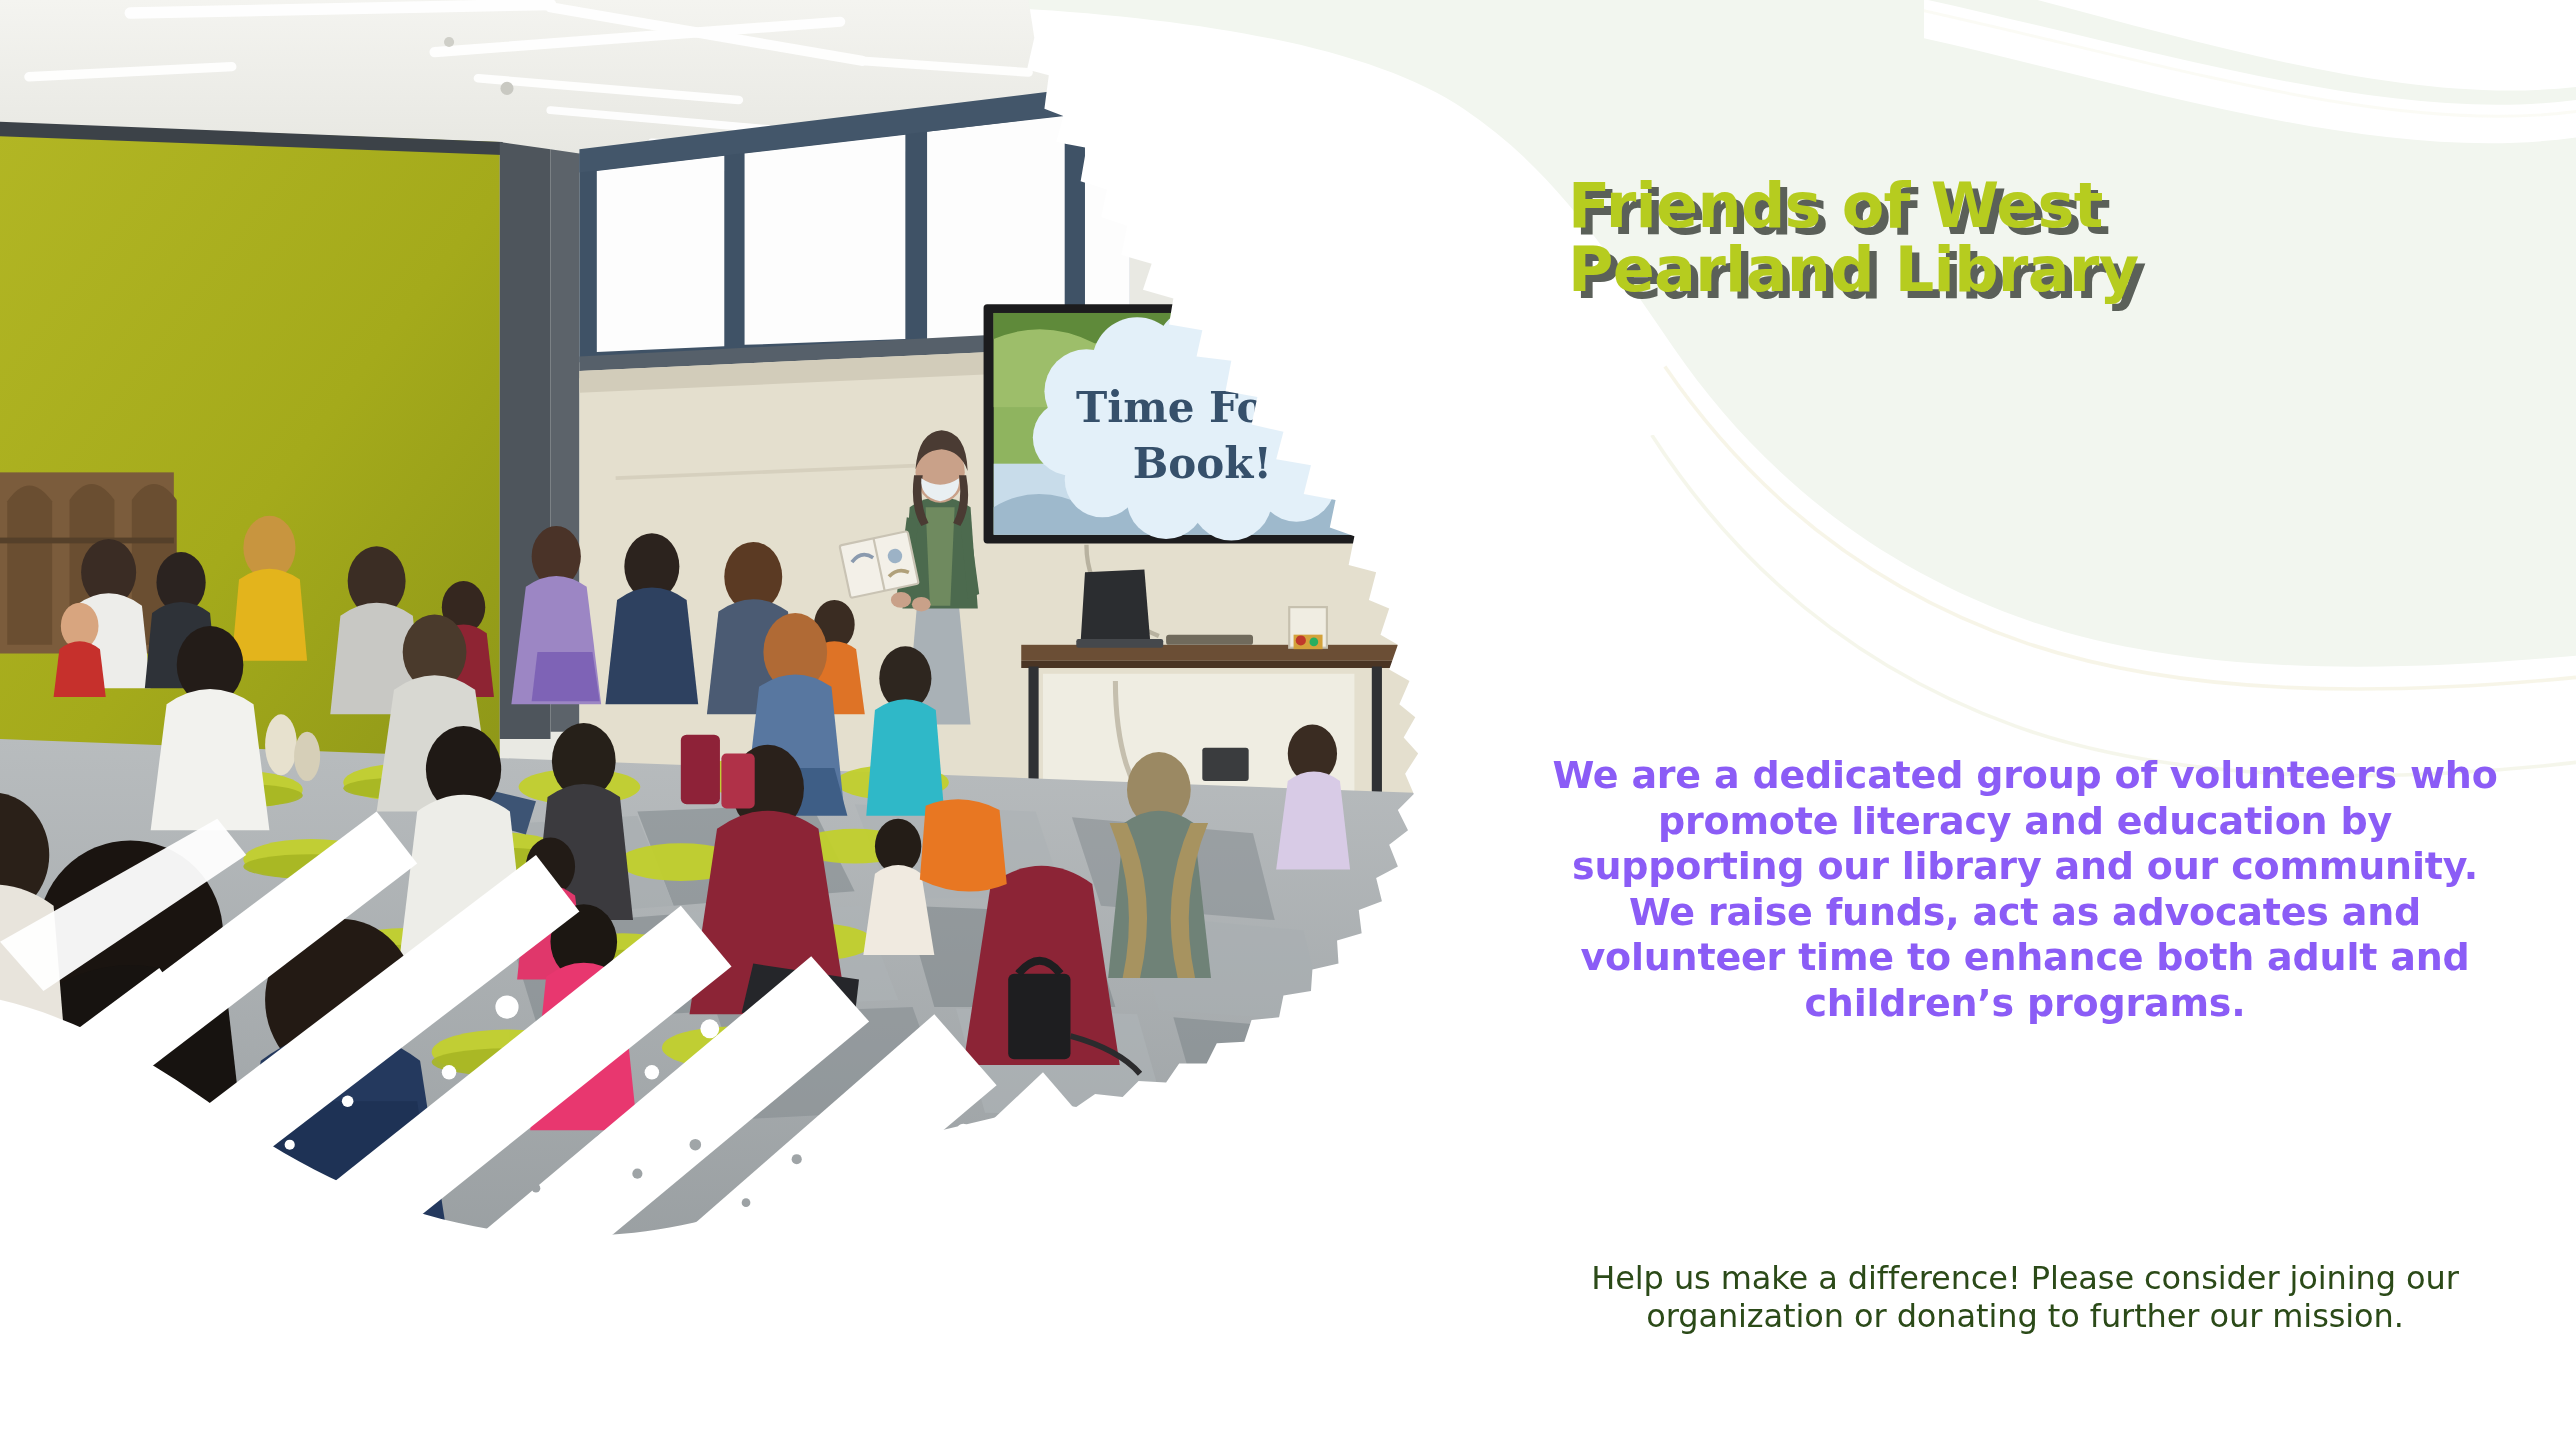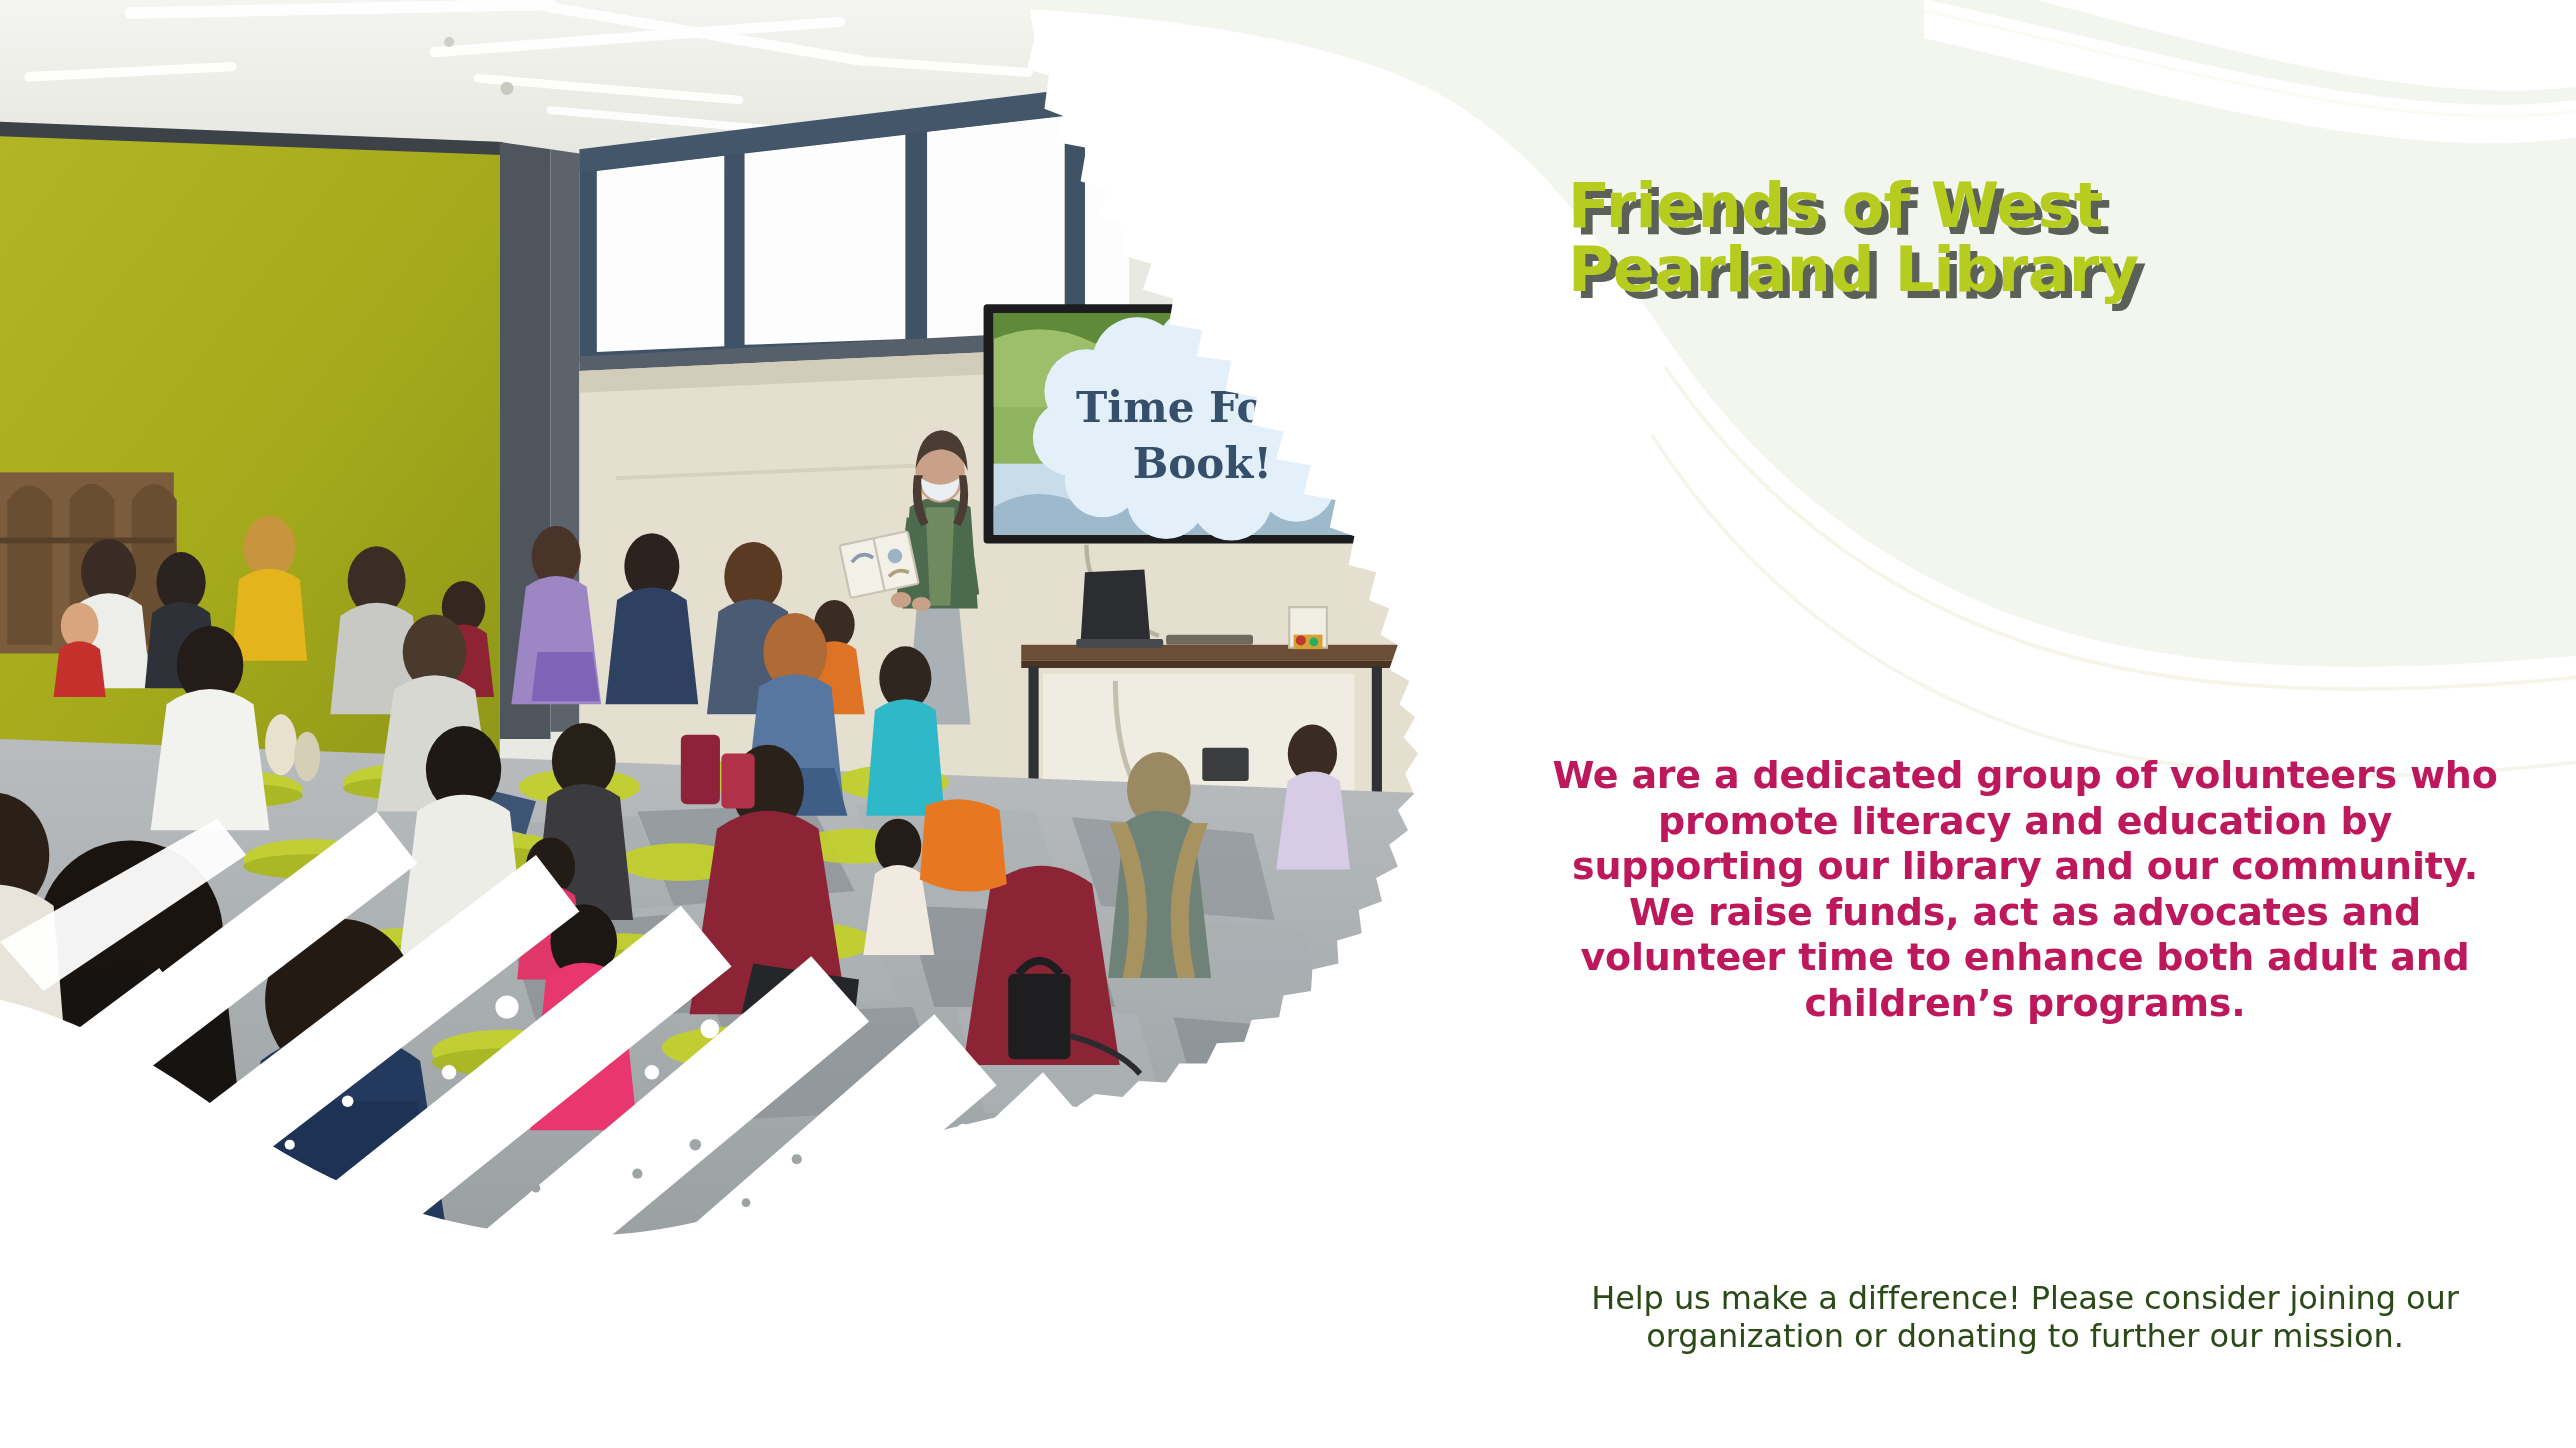--- a/index.html
+++ b/index.html
@@ -33,32 +33,31 @@
     color:#B6CC1F;
     text-shadow:7.2px 6.5px 0 #5B6059;
     white-space:pre-line;
   }
   .body-copy{
     position:absolute;left:1547px;top:753px;width:956px;
     text-align:center;
     font-family:"DejaVu Sans", sans-serif;
     font-weight:700;font-size:38px;line-height:1.20;
     letter-spacing:-0.2px;
-    color:#be185d;
+    color:#8b5cf6;
     white-space:pre-line;
   }
   .cta-copy{
     position:absolute;left:1547px;top:1260px;width:956px;
     text-align:center;
     font-family:"DejaVu Sans", sans-serif;
     font-weight:400;font-size:32px;line-height:1.18;
     letter-spacing:-0.1px;
     color:#2B4A18;
     white-space:pre-line;
-    margin-top:20px;
   }
 </style>
 </head>
 <body>
 
 <div class="stage">
 
   <div class="panel">
     <div class="panel-bg"></div>
 

